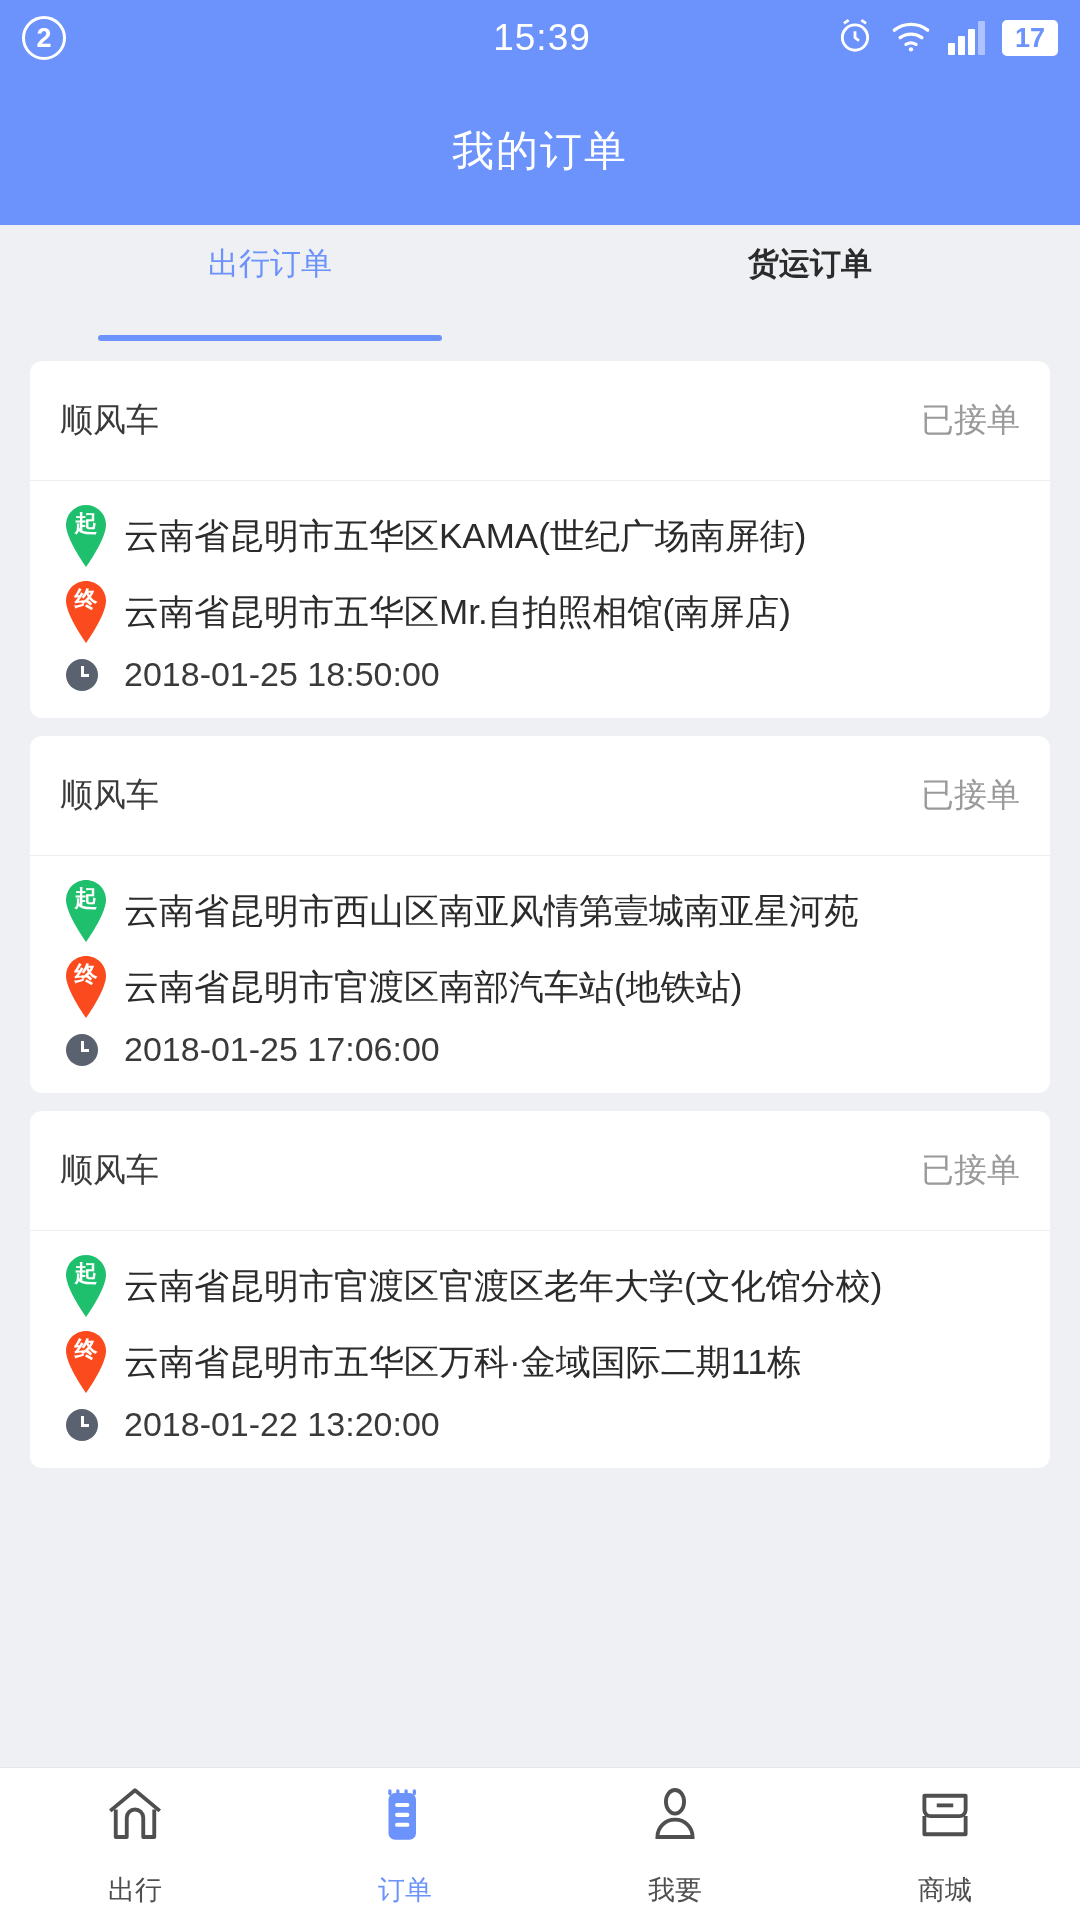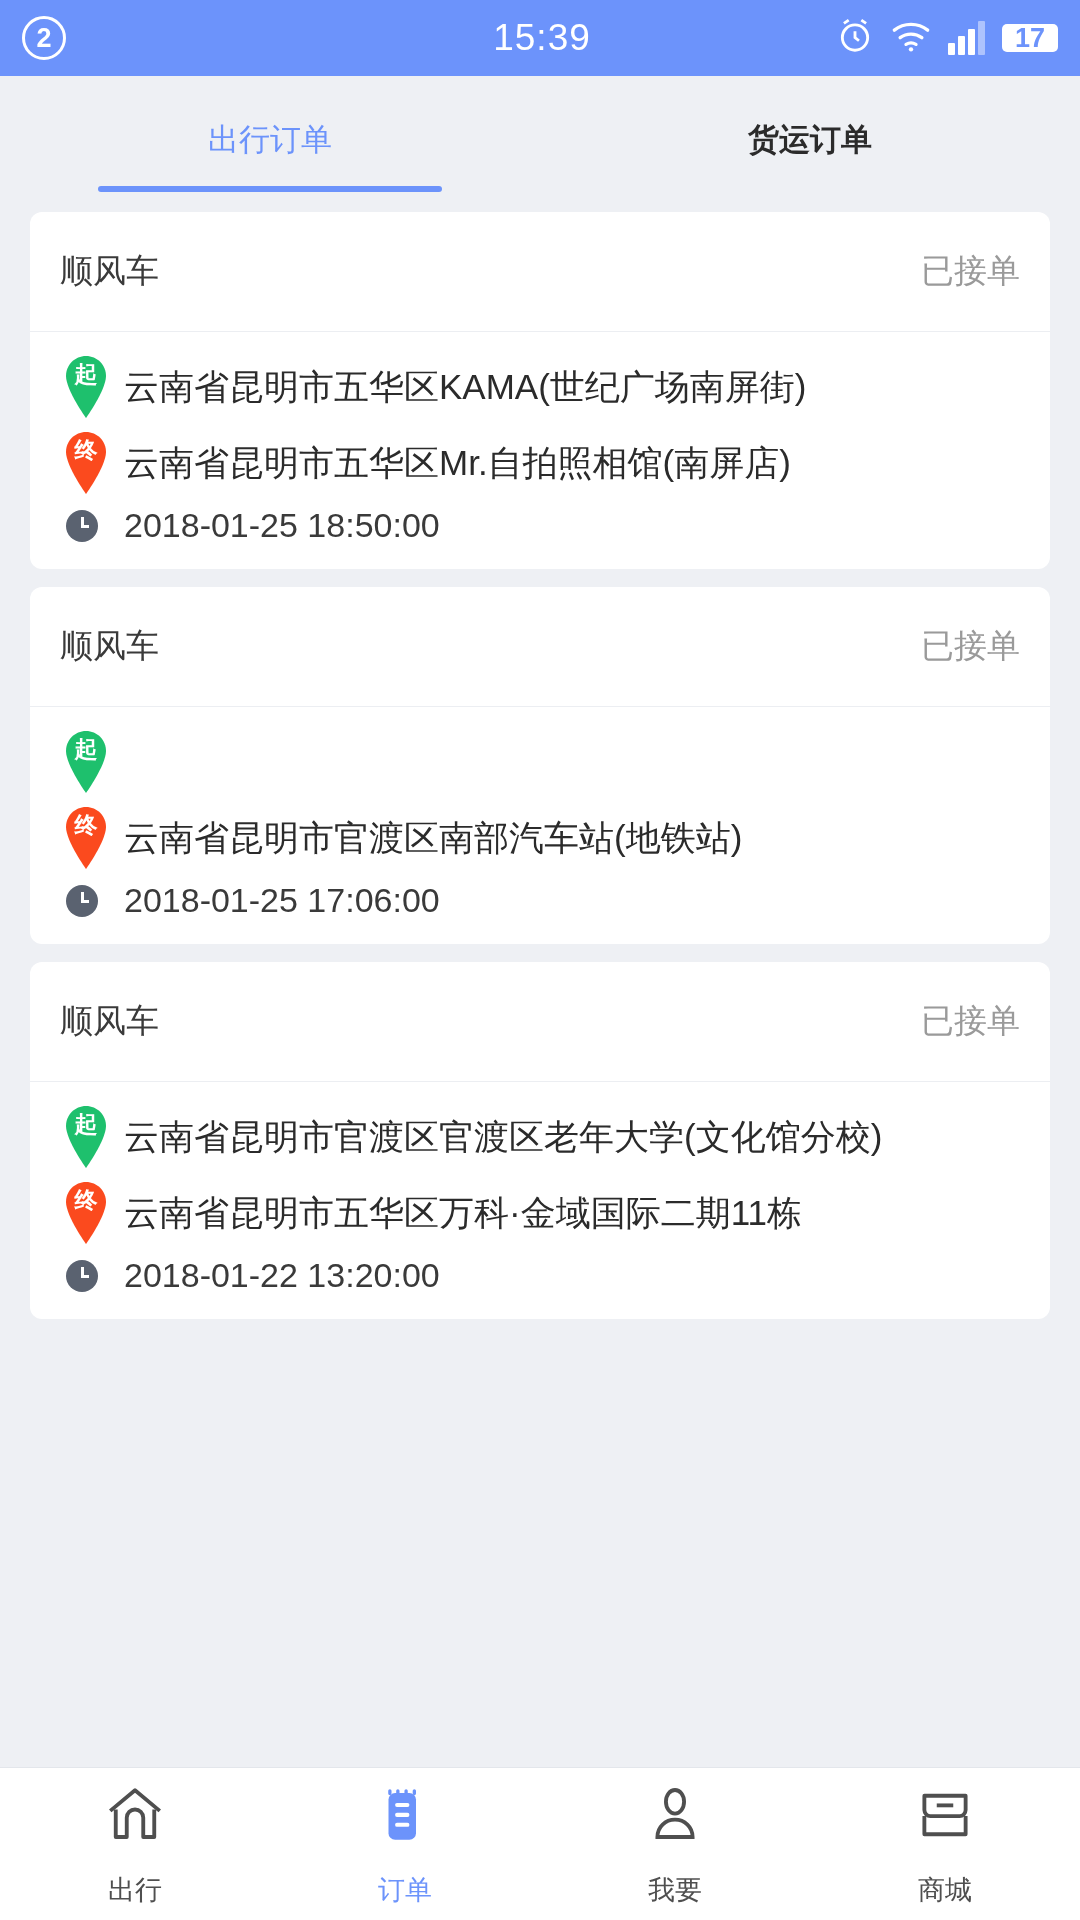--- a/index.html
+++ b/index.html
@@ -21,21 +21,21 @@
     width:44px;height:44px;border-radius:50%;
     border:3px solid #fff; display:flex;align-items:center;justify-content:center;
     font-size:27px; font-weight:bold; line-height:1;
   }
   .sb-time{
     position:absolute;left:4px;right:0;text-align:center;
     font-size:37px; letter-spacing:1px; font-weight:500;
   }
   .sb-right{ margin-left:auto; display:flex; align-items:center; gap:17px; z-index:2;}
   .sb-battery{
-    min-width:56px;height:28px;background:#fff;border-radius:5px;
+    min-width:56px;height:36px;background:#fff;border-radius:5px;
     color:#6c93fb;font-size:27px;font-weight:bold;
     display:flex;align-items:center;justify-content:center; padding:0 5px;
   }
   .sb-bars{display:flex;align-items:flex-end;gap:3px;height:34px;}
   .sb-bars i{display:block;width:7px;background:#fff;border-radius:1px;}
   .sb-bars i:nth-child(1){height:12px}
   .sb-bars i:nth-child(2){height:19px}
   .sb-bars i:nth-child(3){height:26px}
   .sb-bars i:nth-child(4){height:34px;opacity:.45}
 
@@ -46,21 +46,21 @@
   }
   .header-title{font-size:42px;letter-spacing:2px;}
 
   
   .tabs{
     height:136px;background:#eef0f4;display:flex;align-items:flex-end;flex:none;
     position:relative;
   }
   .tab{
     flex:1;text-align:center;font-size:31px;color:#2b2b2b;
-    padding-bottom:51px;position:relative;font-weight:bold;
+    padding-bottom:76px;position:relative;font-weight:bold;
   }
   .tab.active{color:#6c93fb;font-weight:normal;}
   .tab.active::after{
     content:"";position:absolute;left:50%;transform:translateX(-50%);
     bottom:20px;width:344px;height:6px;background:#6c93fb;border-radius:3px;
   }
 
   
   .list{
     flex:1;overflow:hidden;padding:0 30px;background:#eef0f4;
@@ -139,20 +139,23 @@
       <span class="sb-bars">
           <i></i>
           <i></i>
           <i></i>
           <i></i>
         </span>
       <span class="sb-battery">17</span>
     </div>
   </div>
 
+  <div class="header">
+    <div class="header-title">我的订单</div>
+  </div>
 
   <div class="tabs">
     <div class="tab active">
       <span>出行订单</span>
     </div>
     <div class="tab">
       <span>货运订单</span>
     </div>
   </div>
 
@@ -195,20 +198,21 @@
         <div class="card-status">已接单</div>
       </div>
       <div class="card-body">
         <div class="addr-row">
           <span class="pin">
             <svg viewBox="0 0 52 66">
                 <path d="M26 2C14.9 2 6 10.9 6 22c0 14 20 42 20 42s20-28 20-42C46 10.9 37.1 2 26 2z" fill="#1ec06d"></path>
               </svg>
             <span>起</span>
           </span>
+          <span class="addr-text">云南省昆明市西山区南亚风情第壹城南亚星河苑</span>
         </div>
         <div class="addr-row">
           <span class="pin">
             <svg viewBox="0 0 52 66">
                 <path d="M26 2C14.9 2 6 10.9 6 22c0 14 20 42 20 42s20-28 20-42C46 10.9 37.1 2 26 2z" fill="#fb4a1e"></path>
               </svg>
             <span>终</span>
           </span>
           <span class="addr-text">云南省昆明市官渡区南部汽车站(地铁站)</span>
         </div>

